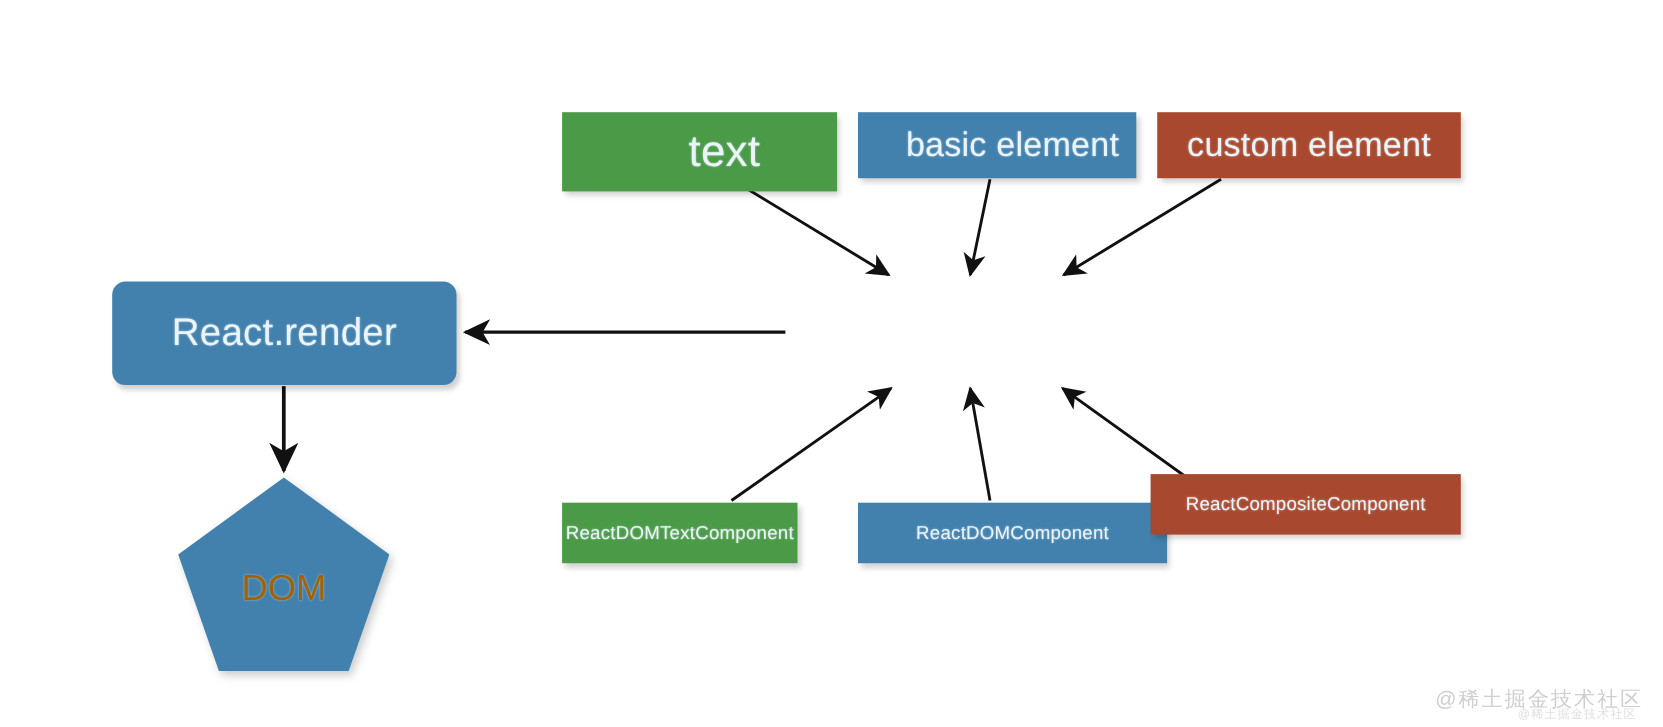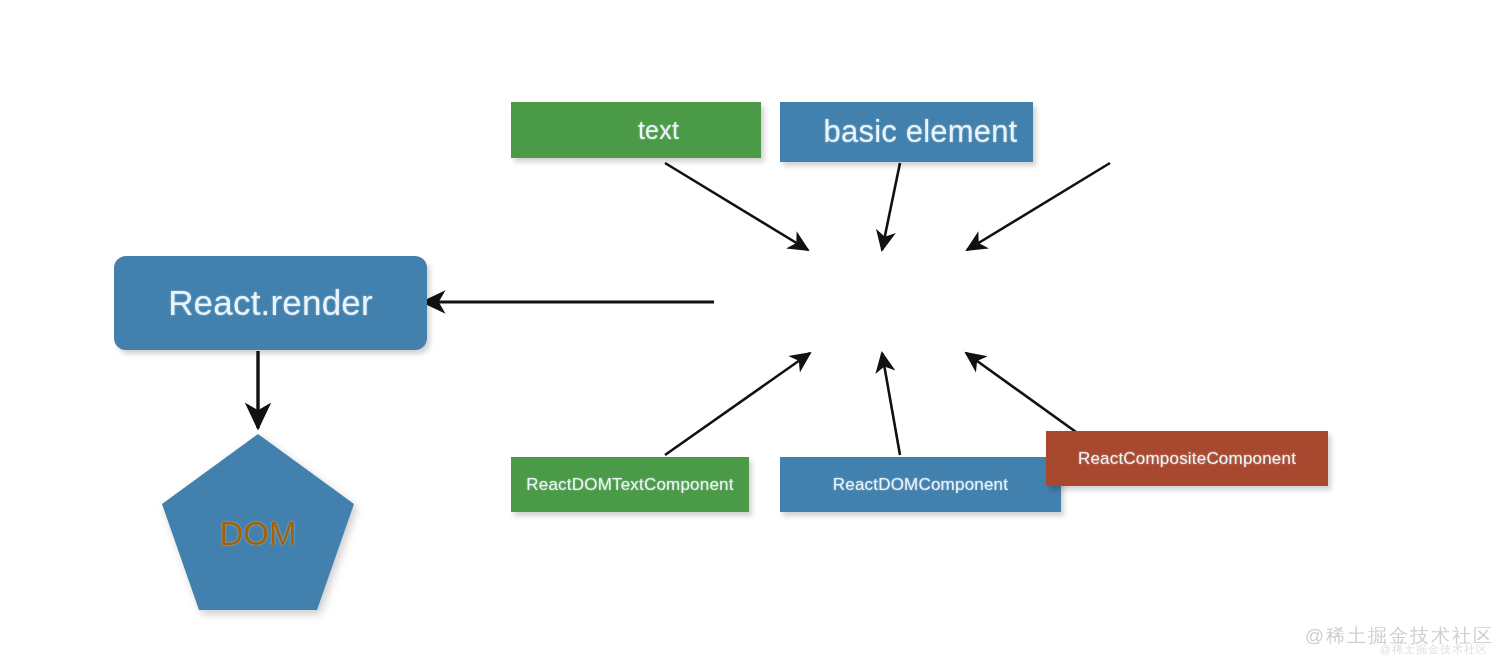--- a/index.html
+++ b/index.html
@@ -26,30 +26,30 @@
     text-shadow: 0 0 2px rgba(255,255,255,0.55);
     letter-spacing: 0.2px;
     box-shadow: 3px 4px 5px rgba(0,0,0,0.18);
     user-select: none;
   }
   .fill-green { background: #4a9a47; }
   .fill-blue  { background: #4281ad; }
   .fill-red   { background: #a8492f; }
 
   
-  #node-text          { left: 511px; top: 102px; width: 250px; height: 56px; font-size: 25px; padding-left: 45px; }
+  #node-text          { left: 511px; top: 102px; width: 250px; height: 72px; font-size: 40px; padding-left: 45px; }
   #node-basic         { left: 780px; top: 102px; width: 253px; height: 60px; font-size: 31px; padding-left: 28px; }
   #node-custom        { left: 1052px; top: 102px; width: 276px; height: 60px; font-size: 31px; }
 
   
-  #node-render        { left: 102px; top: 256px; width: 313px; height: 94px; font-size: 35px; border-radius: 12px; margin-left: 12px; }
+  #node-render        { left: 102px; top: 256px; width: 313px; height: 94px; font-size: 35px; border-radius: 12px; }
   #node-instantiate   { left: 715px; top: 255px; width: 315px; height: 93px; font-size: 19px; border-radius: 14px; }
 
   
-  #node-rdtc          { left: 511px; top: 457px; width: 238px; height: 55px; font-size: 17px; }
+  #node-rdtc          { left: 511px; top: 457px; width: 214px; height: 55px; font-size: 17px; }
   #node-rdc           { left: 780px; top: 457px; width: 281px; height: 55px; font-size: 17px; }
   #node-rcc           { left: 1046px; top: 431px; width: 282px; height: 55px; font-size: 17px; }
 
   
   #node-dom {
     position: absolute;
     left: 160px; top: 432px;
     width: 196px; height: 180px;
     filter: drop-shadow(3px 4px 4px rgba(0,0,0,0.20));
   }
@@ -116,20 +116,21 @@
 
     <line x1="714" y1="302" x2="423" y2="302" stroke="#111111" stroke-width="3" marker-end="url(#arrow)"></line>
 
     <line x1="258" y1="351" x2="258" y2="428" stroke="#111111" stroke-width="3.4" marker-end="url(#arrow)"></line>
   </svg>
 
   <div class="node fill-green" id="node-text">text</div>
 
   <div class="node fill-blue" id="node-basic">basic element</div>
 
+  <div class="node fill-red" id="node-custom">custom element</div>
 
   <div class="node fill-blue" id="node-render">React.render</div>
 
 
   <div class="node fill-green" id="node-rdtc">ReactDOMTextComponent</div>
 
   <div class="node fill-blue" id="node-rdc">ReactDOMComponent</div>
 
   <div class="node fill-red" id="node-rcc">ReactCompositeComponent</div>
 

